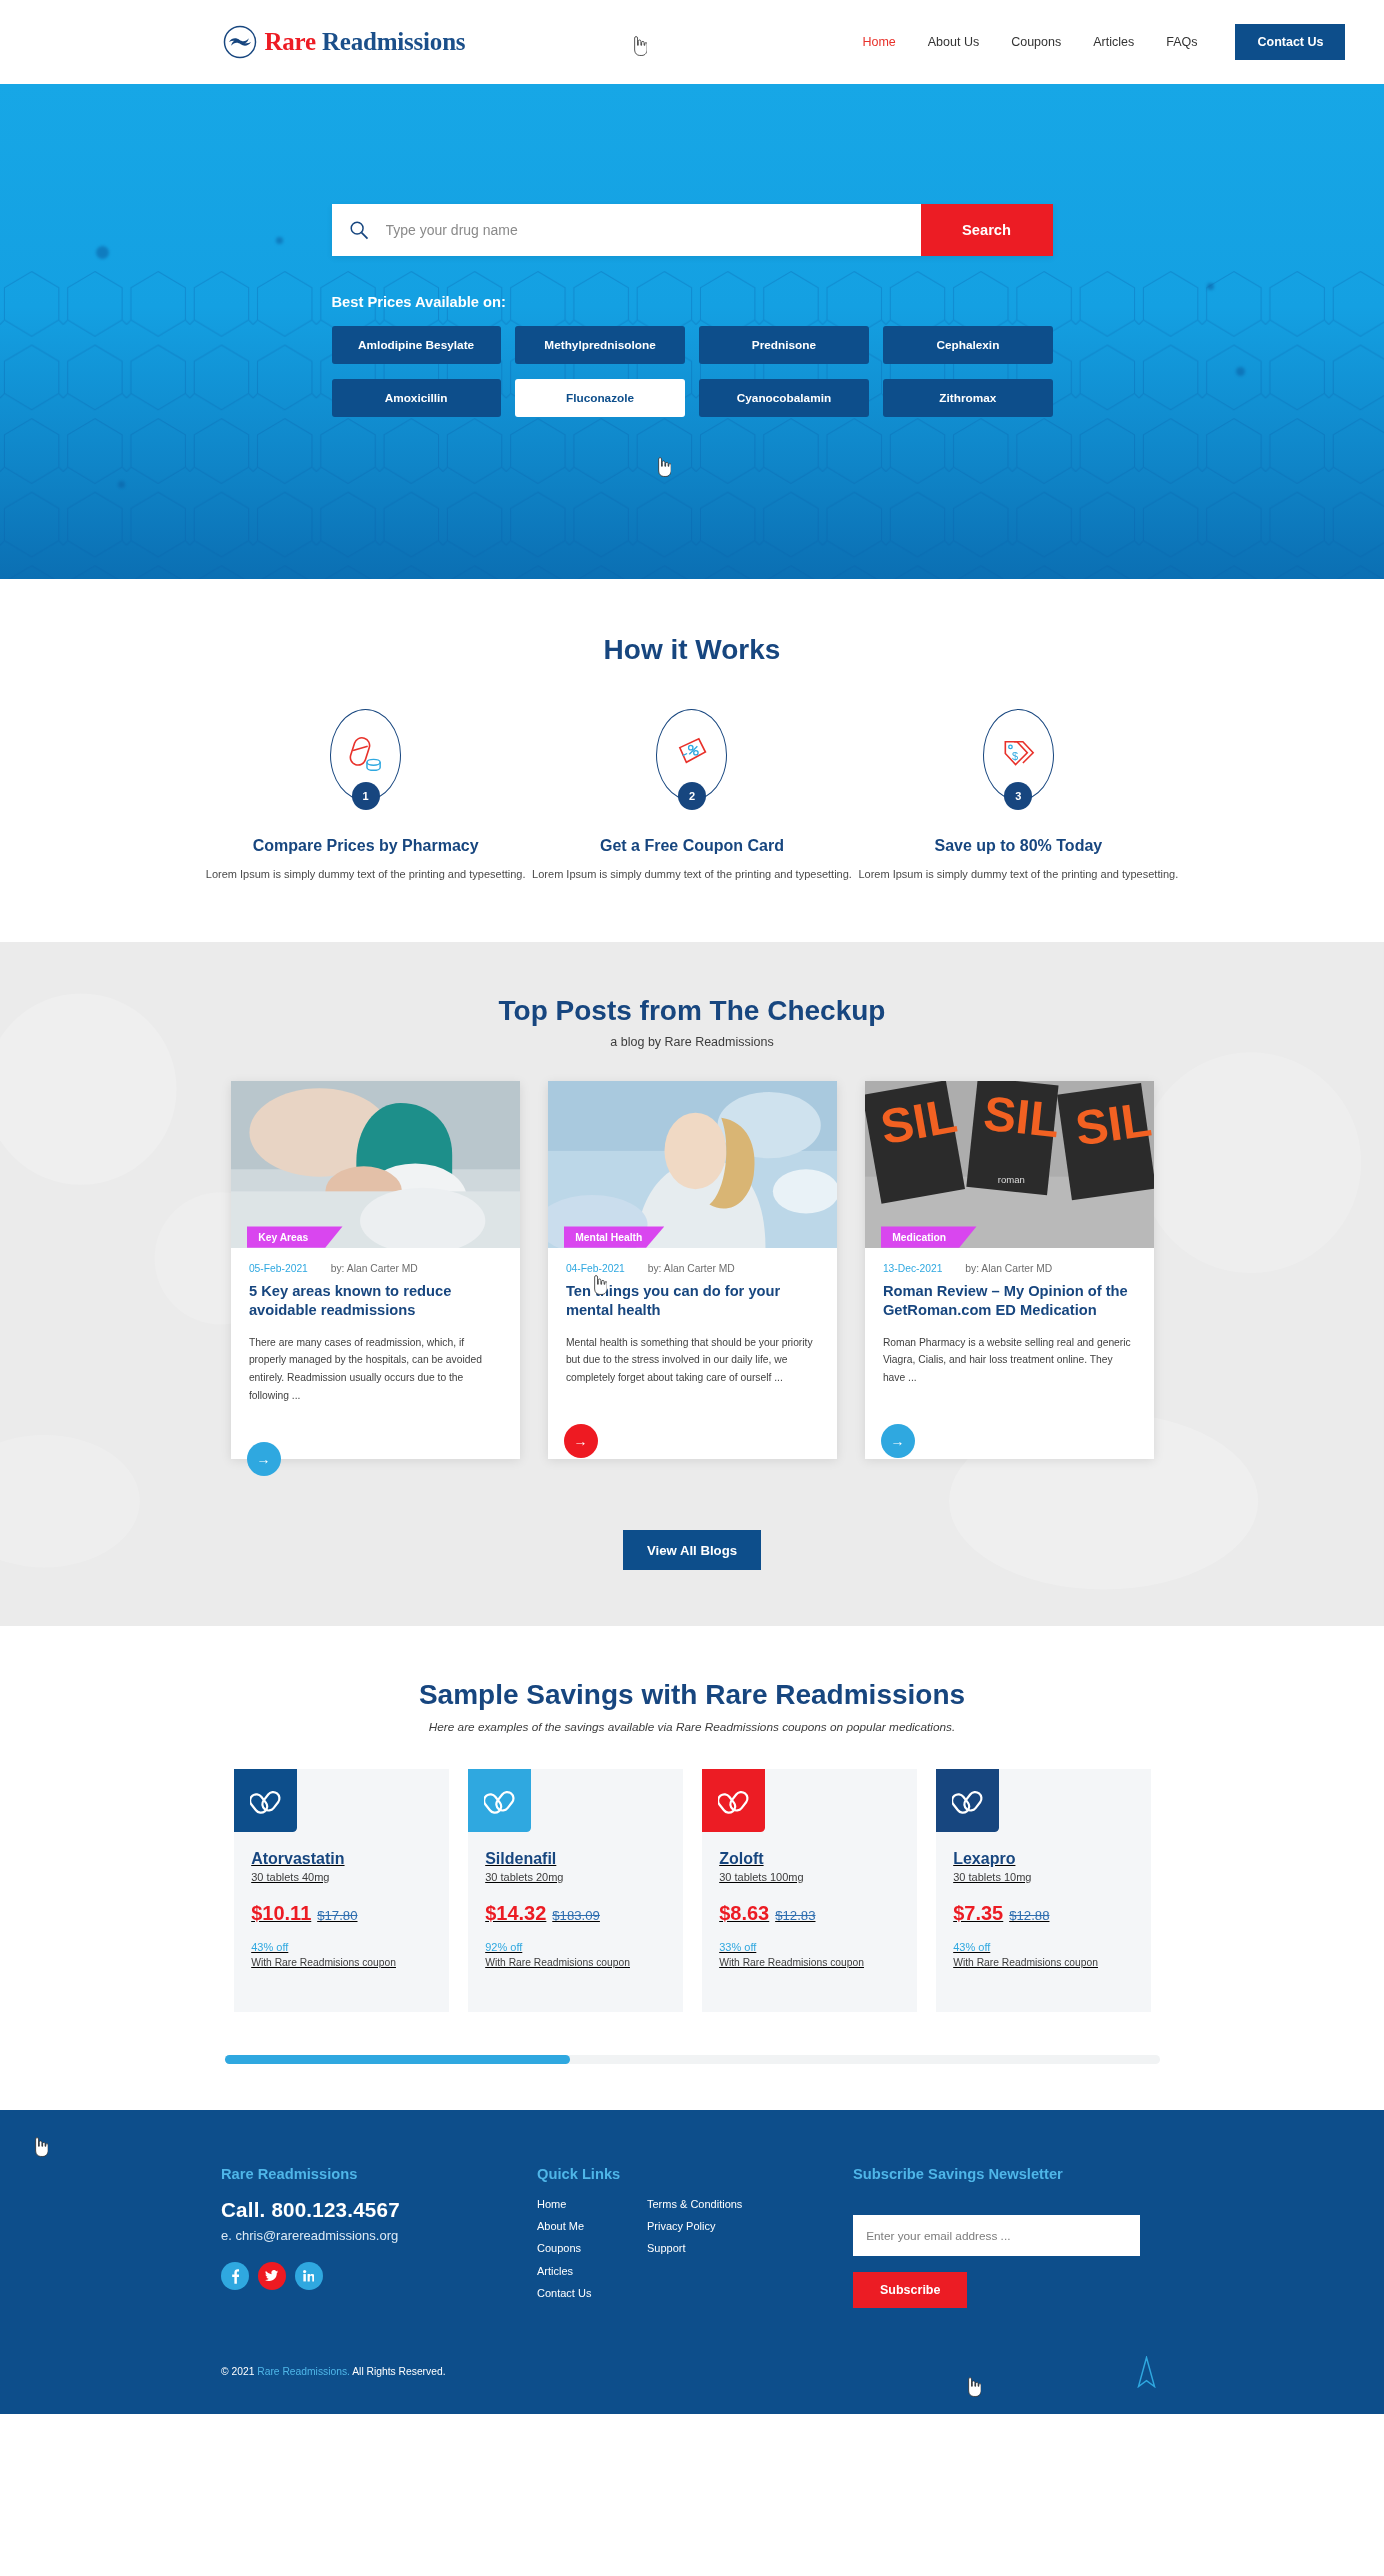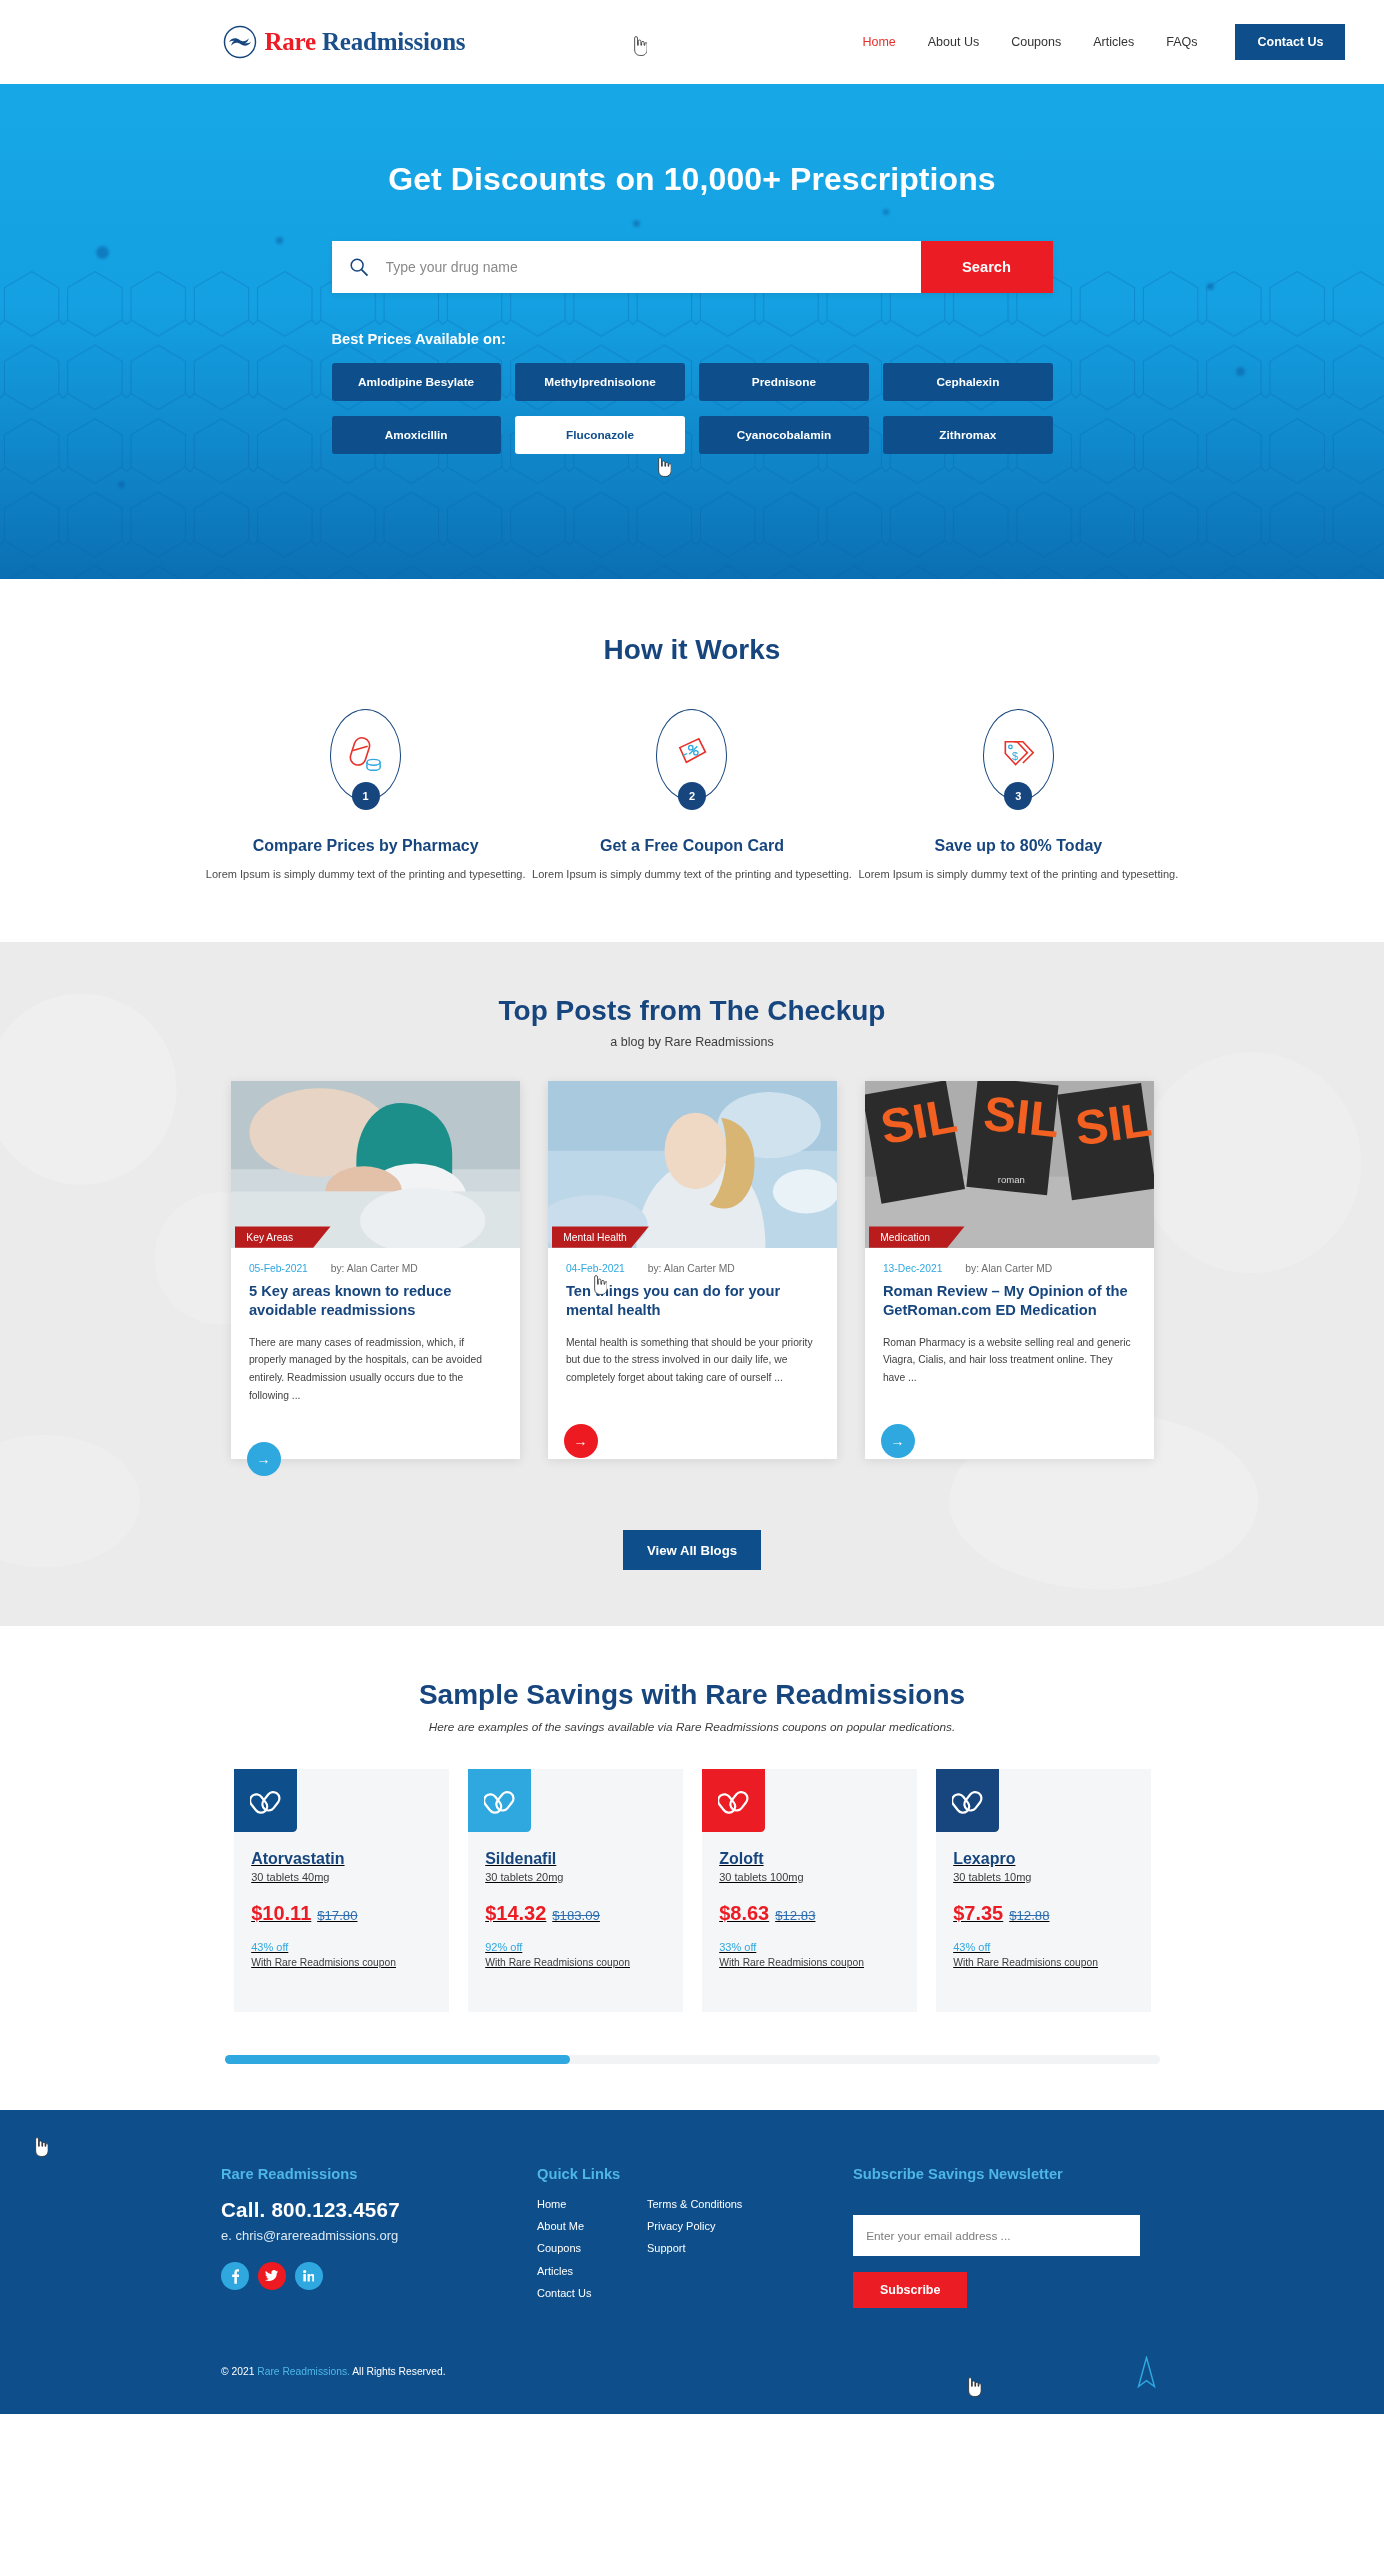--- a/index.html
+++ b/index.html
@@ -127,22 +127,22 @@
   .blog h2 { font-size: 28px; color: #17467f; font-weight: bold; }
   .blog-sub { margin-top: 7.4px; font-size: 12.5px; color: #3c3c3c; }
   .cards {
     width: 935px; margin: 32px auto 0;
     display: grid; grid-template-columns: repeat(3, 289px);
     gap: 28px; justify-content: center;
   }
   .card { background: #ffffff; text-align: left; box-shadow: 0 1.5px 10.3px rgba(0,0,0,.1); position: relative; }
   .card-img { height: 167px; position: relative; overflow:hidden; }
   .card-tag {
-    position:absolute; left:4px; bottom:0; background:#b91c1c; color:#fff;
-    font-size: 10.3px; font-weight: normal; padding: 5.2px 22px 5.2px 11.8px;
+    position:absolute; left:16px; bottom:0; background:#d946ef; color:#fff;
+    font-size: 10.3px; font-weight: bold; padding: 5.2px 22px 5.2px 11.8px;
     clip-path: polygon(0 0, 100% 0, 82% 100%, 0 100%);
     min-width: 96px;
   }
   .card-body { padding: 14.7px 18.4px 0 18.4px; }
   .card-meta { font-size: 10.3px; }
   .card-date { color: #2fa8e0; }
   .card-by { color: #6d6d6d; margin-left: 20px; }
   .card-title {
     margin-top: 8.8px; font-size: 14.7px; line-height: 1.3;
     color: #17467f; font-weight: bold;
@@ -282,21 +282,20 @@
       <defs>
         <pattern id="hexp" width="86" height="100" patternUnits="userSpaceOnUse">
           <path d="M43 2 L80 24 L80 68 L43 90 L6 68 L6 24 Z" fill="none" stroke="#0a5ea8" stroke-width="1.4"></path>
           <path d="M0 74 L6 68 M80 68 L86 74" fill="none" stroke="#0a5ea8" stroke-width="1.4"></path>
         </pattern>
       </defs>
       <rect x="0" y="0" width="1881" height="420" fill="url(#hexp)"></rect>
     </svg>
 
     <div class="hero-inner">
-      <h1>Get Discounts on 10,000+ Prescriptions</h1>
 
       <div class="search-row">
         <span class="search-icon-box">
           <svg width="20" height="20" viewBox="0 0 27 27">
             <circle cx="11" cy="11" r="8" fill="none" stroke="#17467f" stroke-width="2"></circle>
             <line x1="17" y1="17" x2="25" y2="25" stroke="#17467f" stroke-width="2.4"></line>
           </svg>
         </span>
         <input type="text" placeholder="Type your drug name" style="">
         <button class="search-btn">Search</button>

